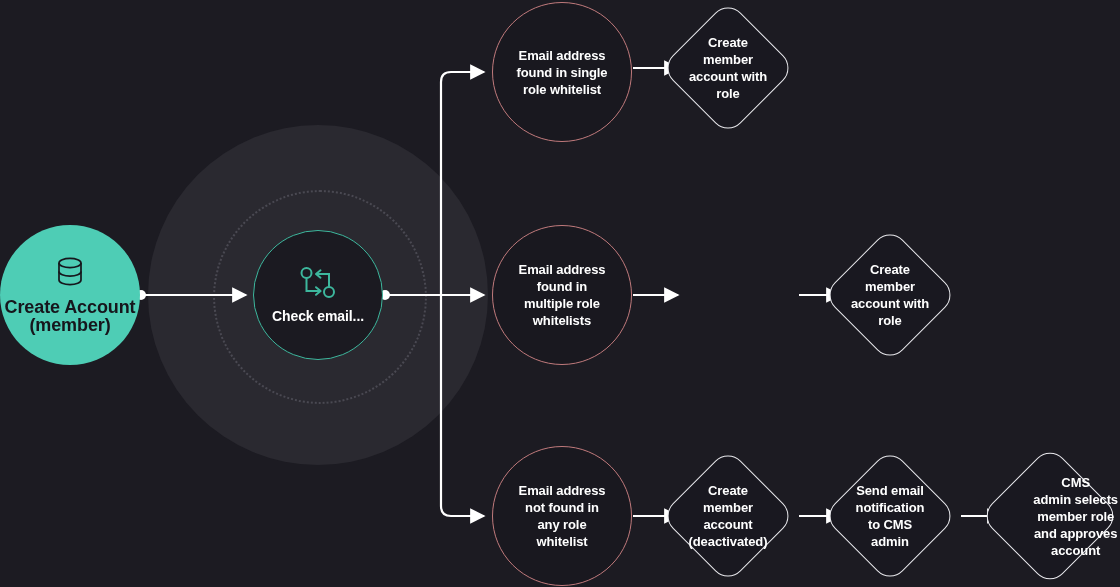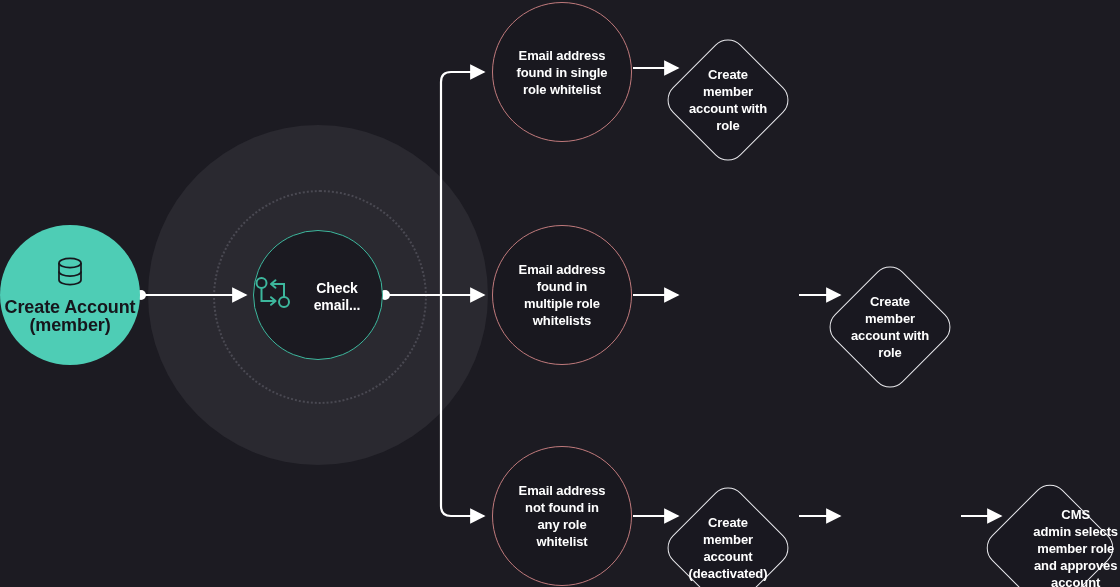--- a/index.html
+++ b/index.html
@@ -55,39 +55,38 @@
     font-size: 18px;
     line-height: 18px;
   }
   .circle-start .node-icon { margin-bottom: 4px; }
 
   
   .circle-outline-teal {
     border-radius: 50%;
     background: #1b1a21;
     border: 1.5px solid #3db79d;
-    flex-direction: row;
+    flex-direction: column;
   }
   .circle-outline-teal .node-label {
     font-size: 14px;
     margin-top: 4px;
   }
 
   
   .circle-outline-pink {
     border-radius: 50%;
     background: rgba(23,22,29,0.55);
     border: 1.3px solid #c07a7c;
     align-items: center;
   }
 
   
   .diamond {
     background: transparent;
-    margin-top: 32px;
   }
   .diamond .diamond-shape {
     position: absolute;
     left: 50%;
     top: 50%;
     box-sizing: border-box;
     border: 1.3px solid #e8e8ec;
     background: #191820;
     border-radius: 18px;
     transform: translate(-50%, -50%) rotate(45deg);
@@ -232,20 +231,27 @@
   </div>
 
   <div class="node diamond" style="left:660px; top:448px; width:136px; height:136px;">
     <span class="diamond-shape" style="width:96px; height:96px;"></span>
     <span class="node-label">Create
 member
 account
 (deactivated)</span>
   </div>
 
+  <div class="node diamond" style="left:822px; top:448px; width:136px; height:136px;">
+    <span class="diamond-shape" style="width:96px; height:96px;"></span>
+    <span class="node-label">Send email
+notification
+to CMS
+admin</span>
+  </div>
 
   <div class="node diamond" style="left:982px; top:448px; width:136px; height:136px;justify-content:flex-end;">
     <span class="diamond-shape" style="width:100px; height:100px;"></span>
     <span class="node-label">CMS
 admin selects
 member role
 and approves
 account</span>
   </div>
 

